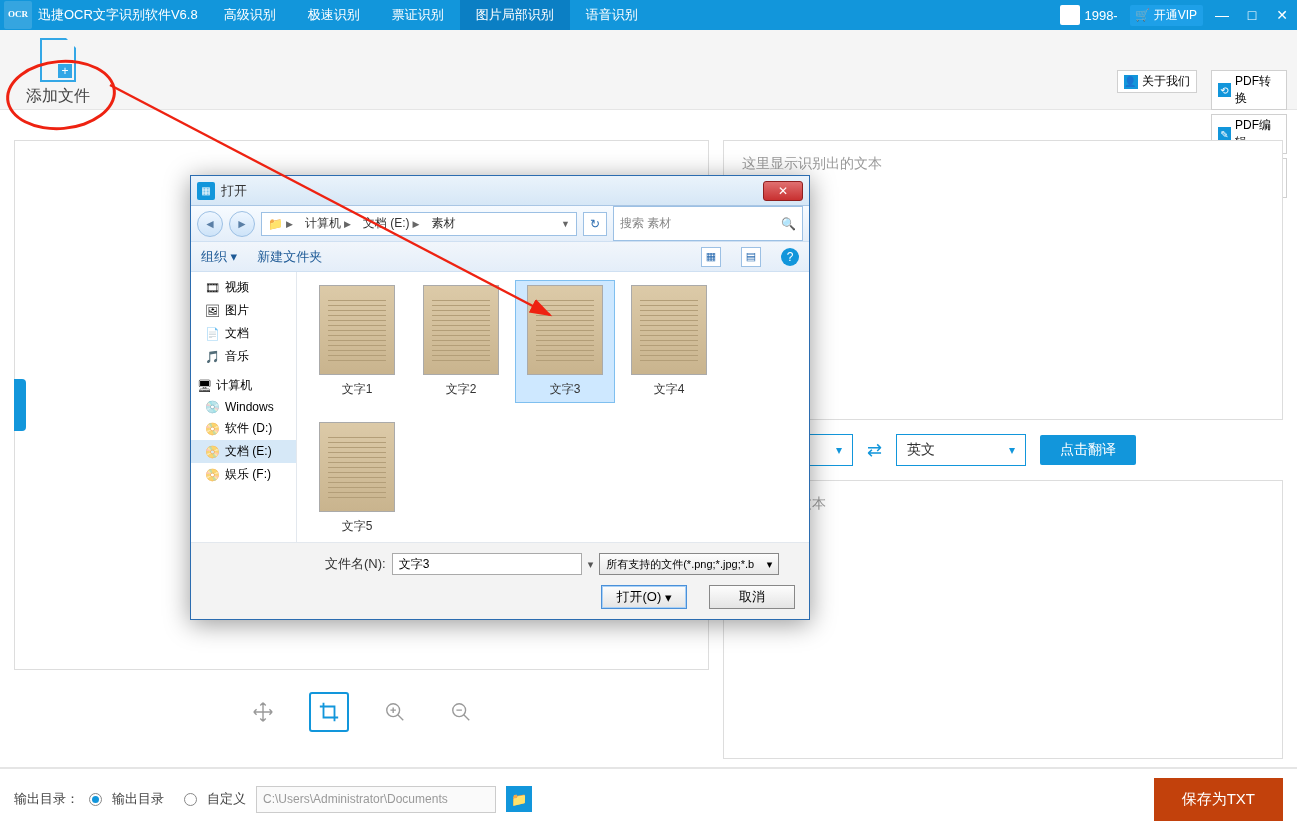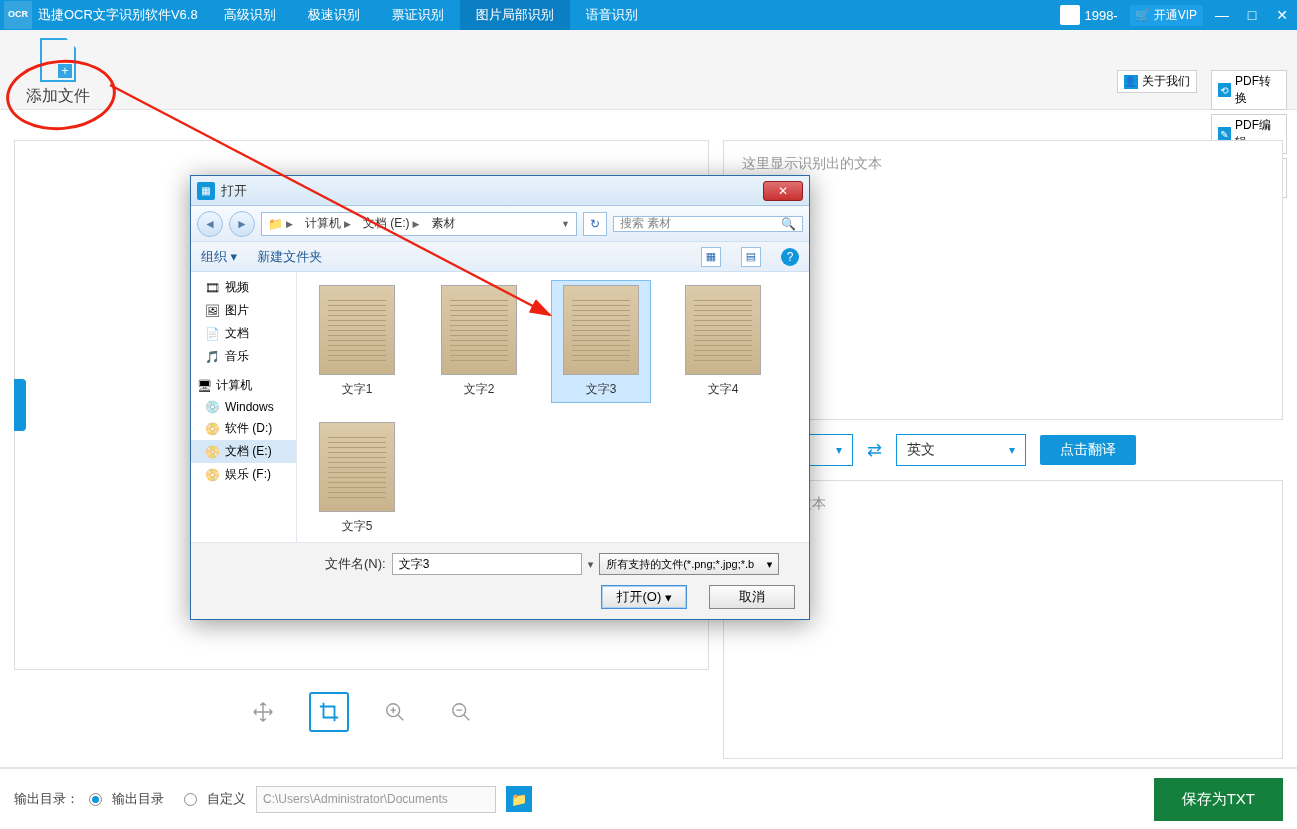--- a/index.html
+++ b/index.html
@@ -1,20 +1,20 @@
 <!DOCTYPE html>
 <html><head>
 <meta charset="utf-8">
 <style>
 * { margin: 0; padding: 0; box-sizing: border-box; font-family: "Microsoft YaHei", Arial, sans-serif; }
 body { width: 1297px; height: 829px; background: #fff; overflow: hidden; position: relative; }
 
 
 .titlebar { height: 30px; background: #1296db; display: flex; align-items: center; color: #fff; font-size: 13px; }
-.titlebar .logo { width: 28px; height: 28px; margin: 0 4px; display:flex; align-items:center; justify-content:center; font-size:9px; font-weight:bold; background: rgba(255,255,255,0.15); border-radius:2px; line-height:1.1; text-align:center;}
+.titlebar .logo { width: 28px; height: 28px; margin: 0 4px; display:flex; align-items:center; justify-content:center; font-size:9px; font-weight:bold; background: rgba(255,255,255,0.15); border-radius:2px; line-height:1.1; text-align:center;font-family:Liberation Serif, serif;}
 .titlebar .appname { padding: 0 10px 0 2px; }
 .titlebar .tabs { display: flex; height: 100%; }
 .titlebar .tab { padding: 0 16px; display:flex; align-items:center; cursor:pointer; }
 .titlebar .tab.active { background: #0b7fc4; }
 .titlebar .spacer { flex:1; }
 .titlebar .user { display:flex; align-items:center; gap:4px; padding: 0 8px;}
 .titlebar .avatar { width:20px; height:20px; background:#fff; border-radius:2px; }
 .titlebar .vip-btn { background:#1ea0e8; padding: 2px 6px; border-radius:2px; font-size:12px; display:flex; align-items:center; gap:3px; cursor:pointer; margin: 0 4px; }
 .titlebar .winctrl { display:flex; }
 .titlebar .winctrl div { width: 30px; text-align:center; cursor:pointer; font-size:14px; }
@@ -53,46 +53,46 @@
 .swap-ico { color:#1296db; font-size:18px;}
 .translate-btn { background:#1296db; color:#fff; padding:6px 20px; font-size:14px; cursor:pointer; border-radius:2px;}
 .translated-box { flex:1; border:1px solid #ddd; padding:14px 18px; background:#fff; color:#999; font-size:14px; min-height:240px;}
 
 
 .bottom { position:absolute; left:0; right:0; bottom:0; height:62px; border-top:2px solid #e5e5e5; display:flex; align-items:center; padding: 0 14px; font-size:13px; color:#444; gap:10px;}
 .radio { width:13px; height:13px; border:1px solid #888; border-radius:50%; display:inline-flex; align-items:center; justify-content:center; cursor:pointer; vertical-align:middle;}
 .radio.checked::after { content:''; width:7px; height:7px; background:#1296db; border-radius:50%;}
 .path-input { width:240px; height:27px; border:1px solid #ccc; background:#fafafa; color:#999; padding:0 6px; font-size:12px;}
 .folder-btn { width:26px; height:26px; background:#1296db; color:#fff; display:flex; align-items:center; justify-content:center; cursor:pointer;}
-.save-btn { margin-left:auto; background:#15803d; color:#fff; padding:12px 28px; font-size:15px; cursor:pointer;}
+.save-btn { margin-left:auto; background:#c2410c; color:#fff; padding:12px 28px; font-size:15px; cursor:pointer;}
 
 
 .dialog { position:absolute; left:190px; top:175px; width:620px; background:#fff; box-shadow:0 4px 24px rgba(0,0,0,0.4); border:1px solid #2b6cb0;}
 .dlg-title { height:30px; background:linear-gradient(#eaf3fb,#d6e7f6); display:flex; align-items:center; padding:0 6px; font-size:13px; color:#333; border-bottom:1px solid #a9c6e4;}
 .dlg-title .t-ico { width:18px; height:18px; background:#1296db; color:#fff; font-size:10px; display:flex; align-items:center; justify-content:center; margin-right:6px; border-radius:2px;}
 .dlg-title .spacer { flex:1 }
 .dlg-close-btn { width:40px; height:20px; background:linear-gradient(#e07070,#c83030); border-radius:3px; color:#fff; display:flex; align-items:center; justify-content:center; font-size:12px; cursor:pointer; border:1px solid #8f1f1f;}
 .dlg-nav { height:36px; background:linear-gradient(#f7fbff,#e4eef9); display:flex; align-items:center; padding:0 6px; gap:6px; border-bottom:1px solid #cfe0f2;}
 .nav-arrow { width:26px; height:26px; border-radius:50%; background:linear-gradient(#eef6ff,#cde3f8); border:1px solid #9cc0e4; display:flex; align-items:center; justify-content:center; color:#5a7fa6; font-size:12px;}
 .addr-bar { flex:1; height:24px; border:1px solid #9cc0e4; background:#fff; display:flex; align-items:center; font-size:12px; color:#333; }
 .addr-bar .seg { padding:0 6px; display:flex; align-items:center; gap:3px;}
 .addr-bar .tri{color:#666;font-size:9px;}
 .addr-refresh { width:24px; height:24px; border:1px solid #9cc0e4; background:#fff; display:flex; align-items:center; justify-content:center; color:#2b6cb0; font-size:12px;}
-.search-box { width:190px; height:16px; border:1px solid #9cc0e4; background:#fff; display:flex; align-items:center; padding:0 6px; color:#888; font-size:12px; gap:4px;}
+.search-box { width:190px; height:35px; border:1px solid #9cc0e4; background:#fff; display:flex; align-items:center; padding:0 6px; color:#888; font-size:12px; gap:4px;}
 .dlg-toolbar { height:30px; background:linear-gradient(#f2f6fb,#e4eef9); display:flex; align-items:center; padding:0 10px; gap:20px; font-size:13px; color:#1e5a96; border-bottom:1px solid #cfe0f2;}
 .dlg-toolbar .spacer{flex:1;}
 .dlg-toolbar .vico{ width:20px; height:20px; border:1px solid #9cc0e4; background:#fff; display:flex; align-items:center; justify-content:center; font-size:11px; color:#2b6cb0;}
 .dlg-toolbar .help{ width:18px; height:18px; border-radius:50%; background:#1296db; color:#fff; font-size:12px; display:flex; align-items:center; justify-content:center;}
 .dlg-body { display:flex; height:270px; }
 .dlg-side { width:106px; border-right:1px solid #e3e8ee; overflow:hidden; font-size:12px; padding-top:4px;}
 .side-item { display:flex; align-items:center; gap:4px; padding:3px 6px 3px 14px; cursor:pointer; white-space:nowrap;}
 .side-item .sico { width:16px; height:14px; display:inline-block;}
 .side-item.selected { background:#d6e8f7;}
 .side-group { padding:3px 6px 3px 6px; margin-top:6px; display:flex; gap:4px; align-items:center;}
-.dlg-files { flex:1; padding:8px 10px; display:flex; flex-wrap:wrap; gap:14px 22px; align-content:flex-start; overflow:auto; }
+.dlg-files { flex:1; padding:8px 10px; display:flex; flex-wrap:wrap; gap:14px 4px; align-content:flex-start; overflow:auto; }
 .file-item { width:100px; text-align:center; cursor:pointer; padding:4px; border:1px solid transparent;}
 .file-item.selected { background:#cee8ff; border:1px solid #7fbfef;}
 .thumb { width:76px; height:90px; background:linear-gradient(#dccaa8,#c9b48e); margin:0 auto; border:1px solid #aaa; position:relative; overflow:hidden;}
 .thumb::after{ content:''; position:absolute; left:8px; right:8px; top:14px; bottom:10px; background:repeating-linear-gradient(#b39e78,#b39e78 1px, transparent 1px, transparent 5px);}
 .file-label { font-size:12px; color:#333; margin-top:6px;}
 .dlg-footer { border-top:1px solid #e3e8ee; padding:10px 14px; display:flex; flex-direction:column; gap:10px; background:#f3f3f3;}
 .fn-row { display:flex; align-items:center; gap:6px;}
 .fn-label { font-size:13px; color:#333; margin-left:120px;}
 .fn-input { width:190px; height:22px; border:1px solid #aaa; background:#fff; padding:0 6px; font-size:12px;}
 .fn-combo { width:180px; height:22px; border:1px solid #888; background:linear-gradient(#fdfdfd,#e8e8e8); padding:0 6px; font-size:11px; display:flex; align-items:center; justify-content:space-between;}

